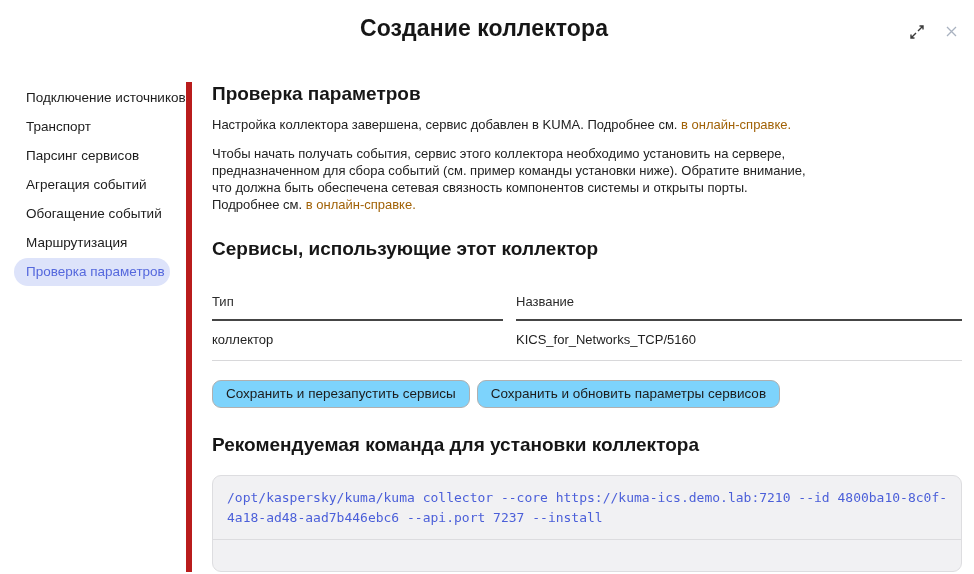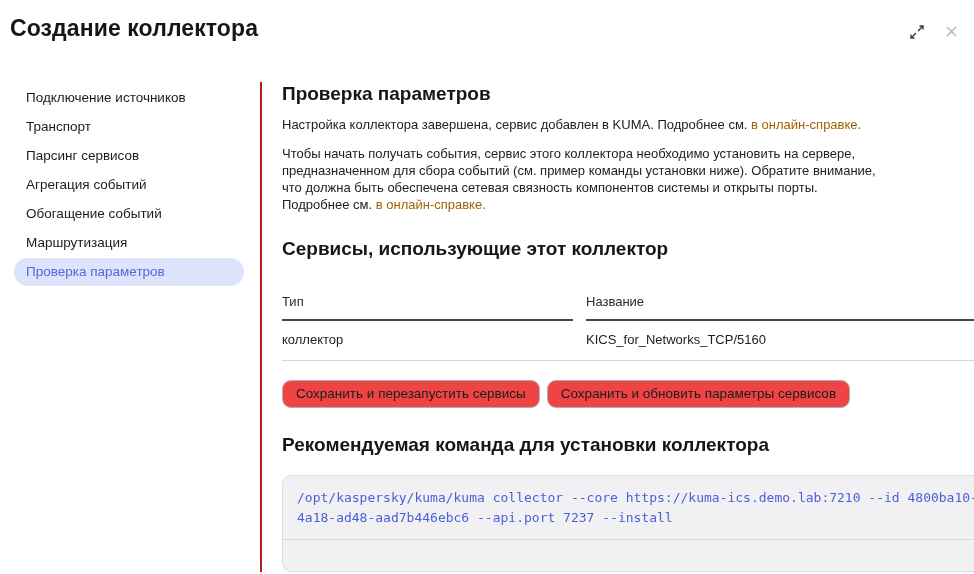--- a/index.html
+++ b/index.html
@@ -1,29 +1,29 @@
 <!DOCTYPE html>
 <html><head>
 <meta charset="utf-8">
 <style>
   * { margin: 0; padding: 0; box-sizing: border-box; }
   html, body { width: 974px; height: 574px; background: #ffffff; overflow: hidden; }
   body { font-family: "Liberation Sans", sans-serif; color: #1d1d1e; }
 
   
   .window-header { position: relative; padding: 15px 16px 0 10px; }
-  .window-title { font-size: 23px; font-weight: 700; color: #161616; letter-spacing: 0.1px; }
+  .window-title { font-size: 23px; font-weight: 700; color: #161616; letter-spacing: 0.1px; text-align: center; }
   .window-controls { position: absolute; top: 24px; right: 14px; display: flex; align-items: center; gap: 16px; }
   .win-icon-btn { width: 18px; height: 18px; display: flex; align-items: center; justify-content: center; cursor: pointer; background: none; border: none; padding: 0; }
 
   
   .content { display: flex; margin-top: 40px; min-height: 490px; }
 
   
-  .sidebar { width: 262px; flex-shrink: 0; border-right: 2px solid #b91c1c; padding: 2px 16px 0 14px; }
+  .sidebar { width: 192px; flex-shrink: 0; border-right: 6px solid #b91c1c; padding: 2px 16px 0 14px; }
   .sidebar-item {
     padding: 5px 12px; font-size: 13.5px; line-height: 18px; color: #1c1c1c;
     border-radius: 14px; margin-bottom: 1px; cursor: pointer; white-space: nowrap;
   }
   .sidebar-item.selected { background: #dde3fa; color: #5568dd; }
 
   
   .main { flex: 1; padding: 0 17px 0 20px; }
   .section-heading { font-size: 19px; font-weight: 700; color: #161616; line-height: 23px; }
 
@@ -40,21 +40,21 @@
   .services-table { margin-top: 34px; }
   .table-head { display: grid; grid-template-columns: 291px 1fr; column-gap: 13px; }
   .th { font-size: 13px; color: #2b2b2b; padding-bottom: 10px; border-bottom: 2px solid #454545; }
   .table-row { border-bottom: 1px solid #d8d8da; }
   .table-row-grid { display: grid; grid-template-columns: 291px 1fr; column-gap: 13px; }
   .td { font-size: 13px; color: #222; padding: 11px 0 13px; }
 
   
   .button-row { margin-top: 19px; display: flex; gap: 7px; }
   .outline-button {
-    background: #ef4444; border: 1px solid #b0b0b0; border-radius: 9px;
+    background: #7dd3fc; border: 1px solid #b0b0b0; border-radius: 9px;
     font-family: "Liberation Sans", sans-serif; font-size: 13.5px; color: #1c1c1c;
     padding: 4px 13px 5px; line-height: 17px; cursor: pointer; white-space: nowrap;
   }
 
   .command-heading { margin-top: 25px; }
 
   
   .code-block { margin-top: 19px; border: 1px solid #dddde0; border-radius: 9px; background: #f1f1f3; overflow: hidden; }
   .code-body { padding: 12px 14px 11px; border-bottom: 1px solid #dcdcdf; }
   .code-line {

